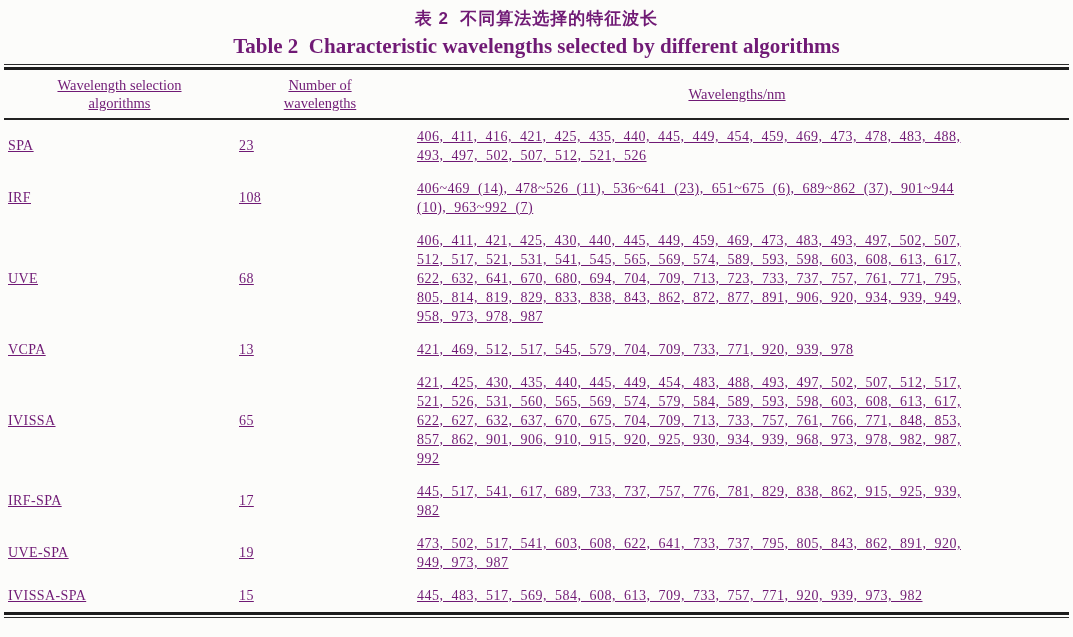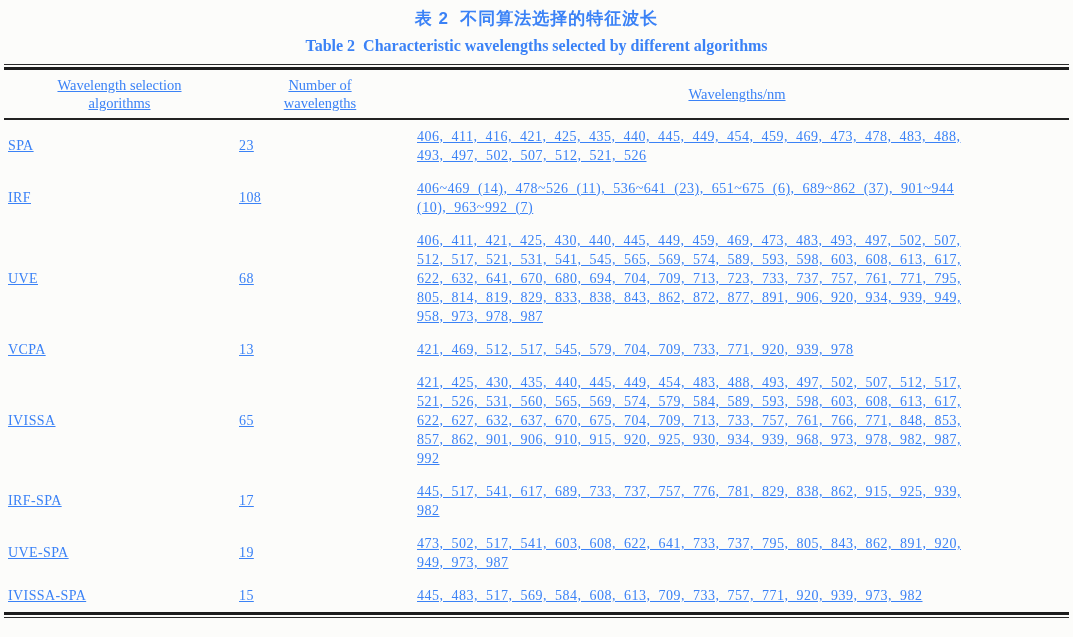--- a/index.html
+++ b/index.html
@@ -2,39 +2,39 @@
 <html><head>
 <meta charset="utf-8">
 <style>
   * { box-sizing: border-box; }
   html, body { margin: 0; padding: 0; background: #ffffff; }
   .page {
     position: relative;
     width: 1073px;
     height: 637px;
     background: #fcfcfa;
-    color: #3b82f6;
+    color: #701a75;
     font-family: "Liberation Serif", serif;
     padding-top: 8px;
     overflow: hidden;
   }
   .title-cn {
     text-align: center;
     font-family: "Liberation Sans", sans-serif;
     font-weight: 700;
     font-size: 17px;
     line-height: 22px;
     letter-spacing: 1px;
     white-space: pre;
   }
   .title-en {
     text-align: center;
     font-family: "Liberation Serif", serif;
     font-weight: 700;
-    font-size: 16px;
+    font-size: 21px;
     line-height: 20px;
     margin-top: 6px;
     margin-bottom: 8px;
     white-space: pre;
   }
   .rule { width: 1065px; margin: 0 auto; }
   .rule .r-thin  { height: 1px; background: #2a2a2a; }
   .rule .r-gap   { height: 2px; }
   .rule .r-thick { height: 3px; background: #1d1d1d; }
 

